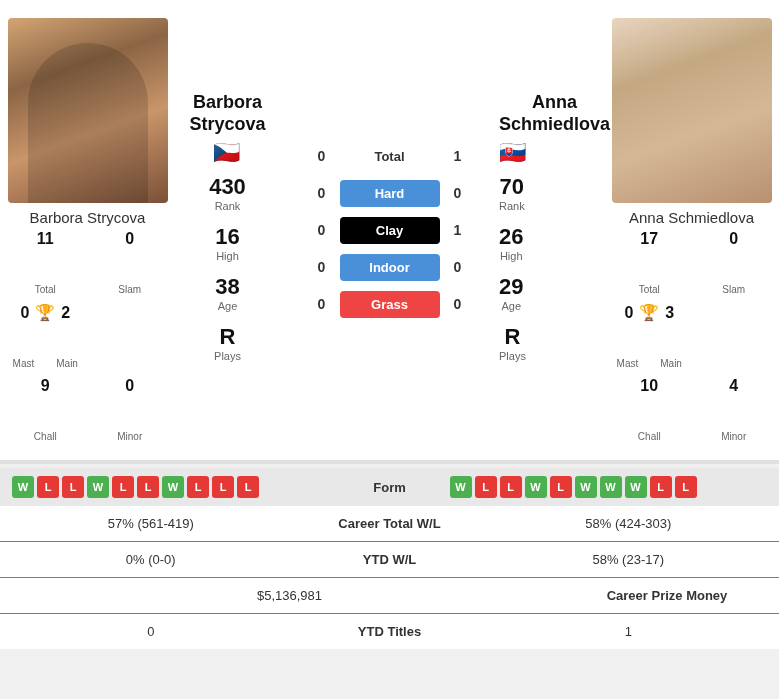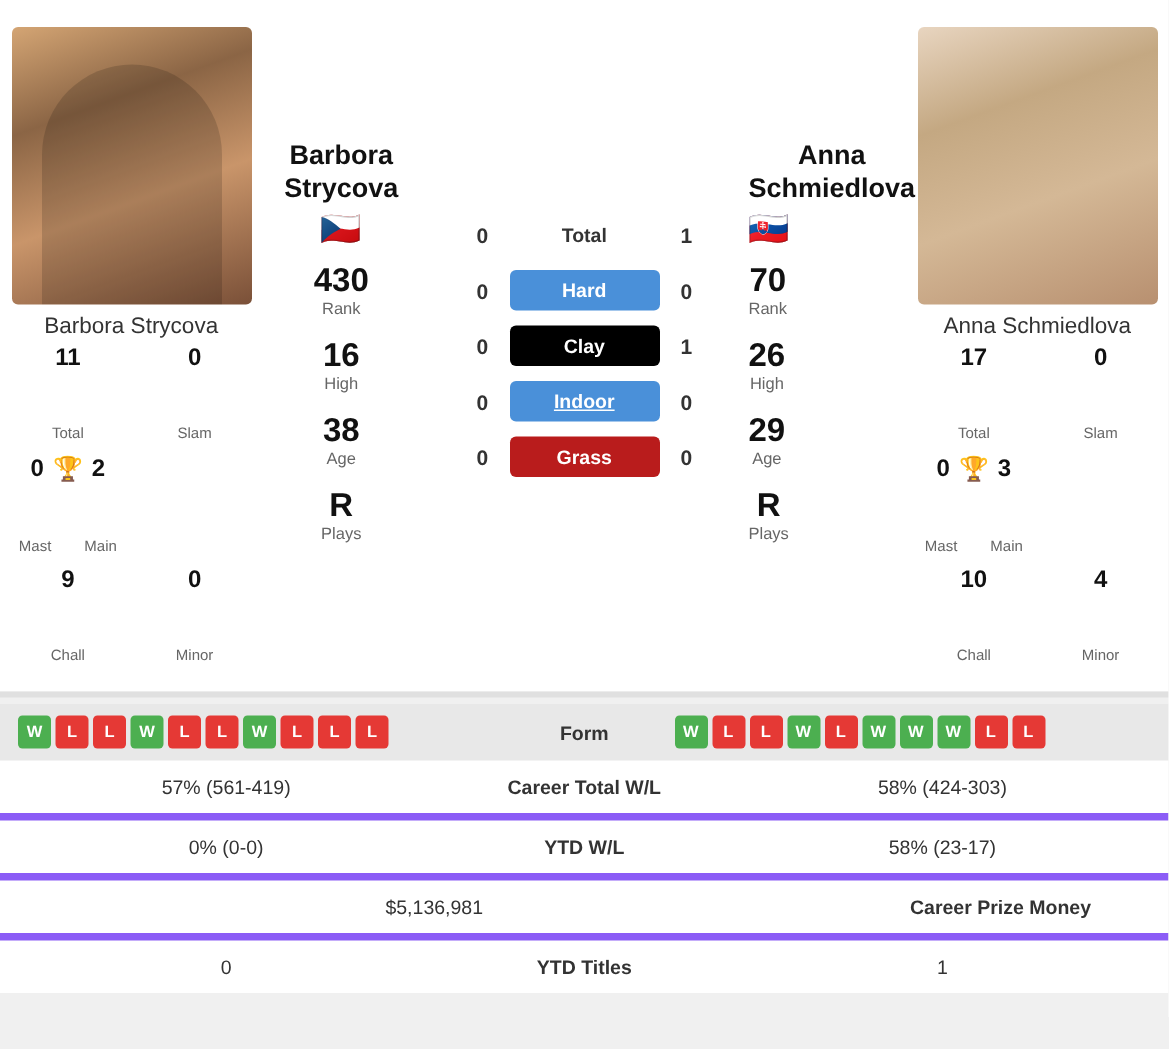--- a/index.html
+++ b/index.html
@@ -113,22 +113,22 @@
       text-align: center;
       font-size: 13px;
       font-weight: bold;
       color: #fff;
       margin: 0 4px;
     }
 
     .btn-total { background: transparent; color: #333; font-size: 13px; }
     .btn-hard { background: #4a90d9; }
     .btn-clay { background: #000000; }
-    .btn-indoor { background: #4a90d9; text-decoration: underline; }
-    .btn-grass { background: #b91c1c; }
+    .btn-indoor { background: #4a90d9; }
+    .btn-grass { background: #ef4444; }
 
     
     .bottom-section {
       background: #fff;
       margin-top: 4px;
     }
 
     .form-row {
       display: flex;
       align-items: center;
@@ -162,21 +162,21 @@
       color: #fff;
     }
 
     .badge-w { background: #4caf50; }
     .badge-l { background: #e53935; }
 
     .stats-row {
       display: flex;
       align-items: center;
       padding: 10px 12px;
-      border-bottom: 5px solid #8b5cf6;
+      border-bottom: 1px solid #8b5cf6;
     }
 
     .stats-row:last-child { border-bottom: none; }
 
     .stats-left-val {
       flex: 1;
       text-align: center;
       font-size: 13px;
       color: #333;
     }

